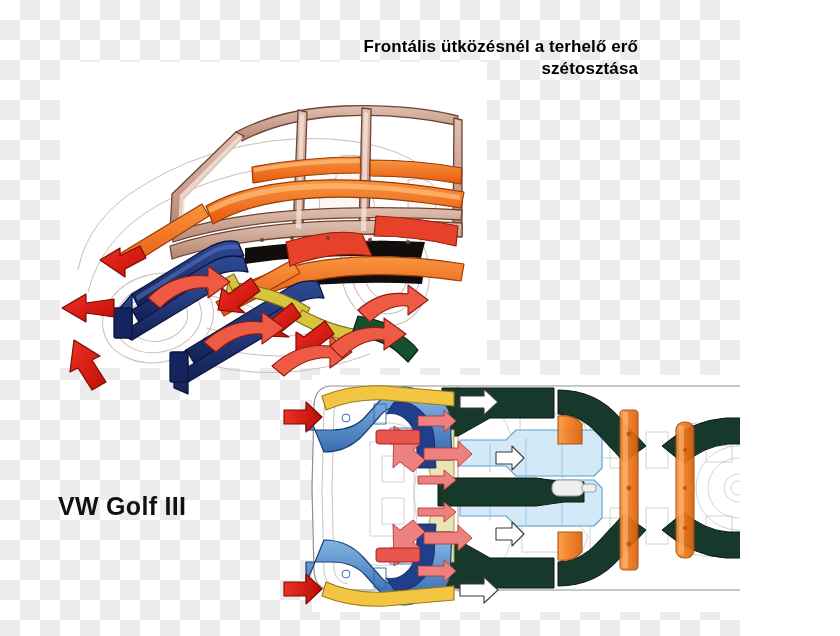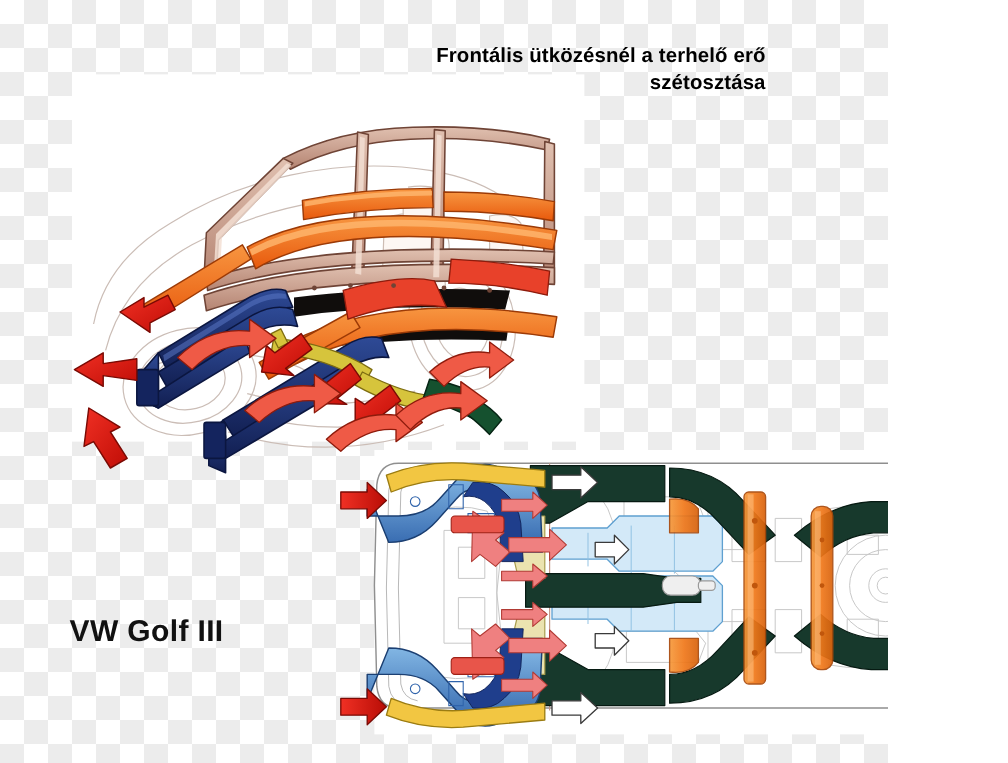--- a/index.html
+++ b/index.html
@@ -52,21 +52,21 @@
     font-weight: bold;
     color: #000000;
     line-height: 1.32;
     letter-spacing: 0.1px;
     white-space: pre-line;
     z-index: 40;
   }
   #model-label {
     position: absolute;
     left: 58px;
-    top: 512px;
+    top: 492px;
     font-size: 25px;
     font-weight: bold;
     color: #111111;
     letter-spacing: 0.3px;
     z-index: 40;
   }
 
   
   .art {
     position: absolute;

